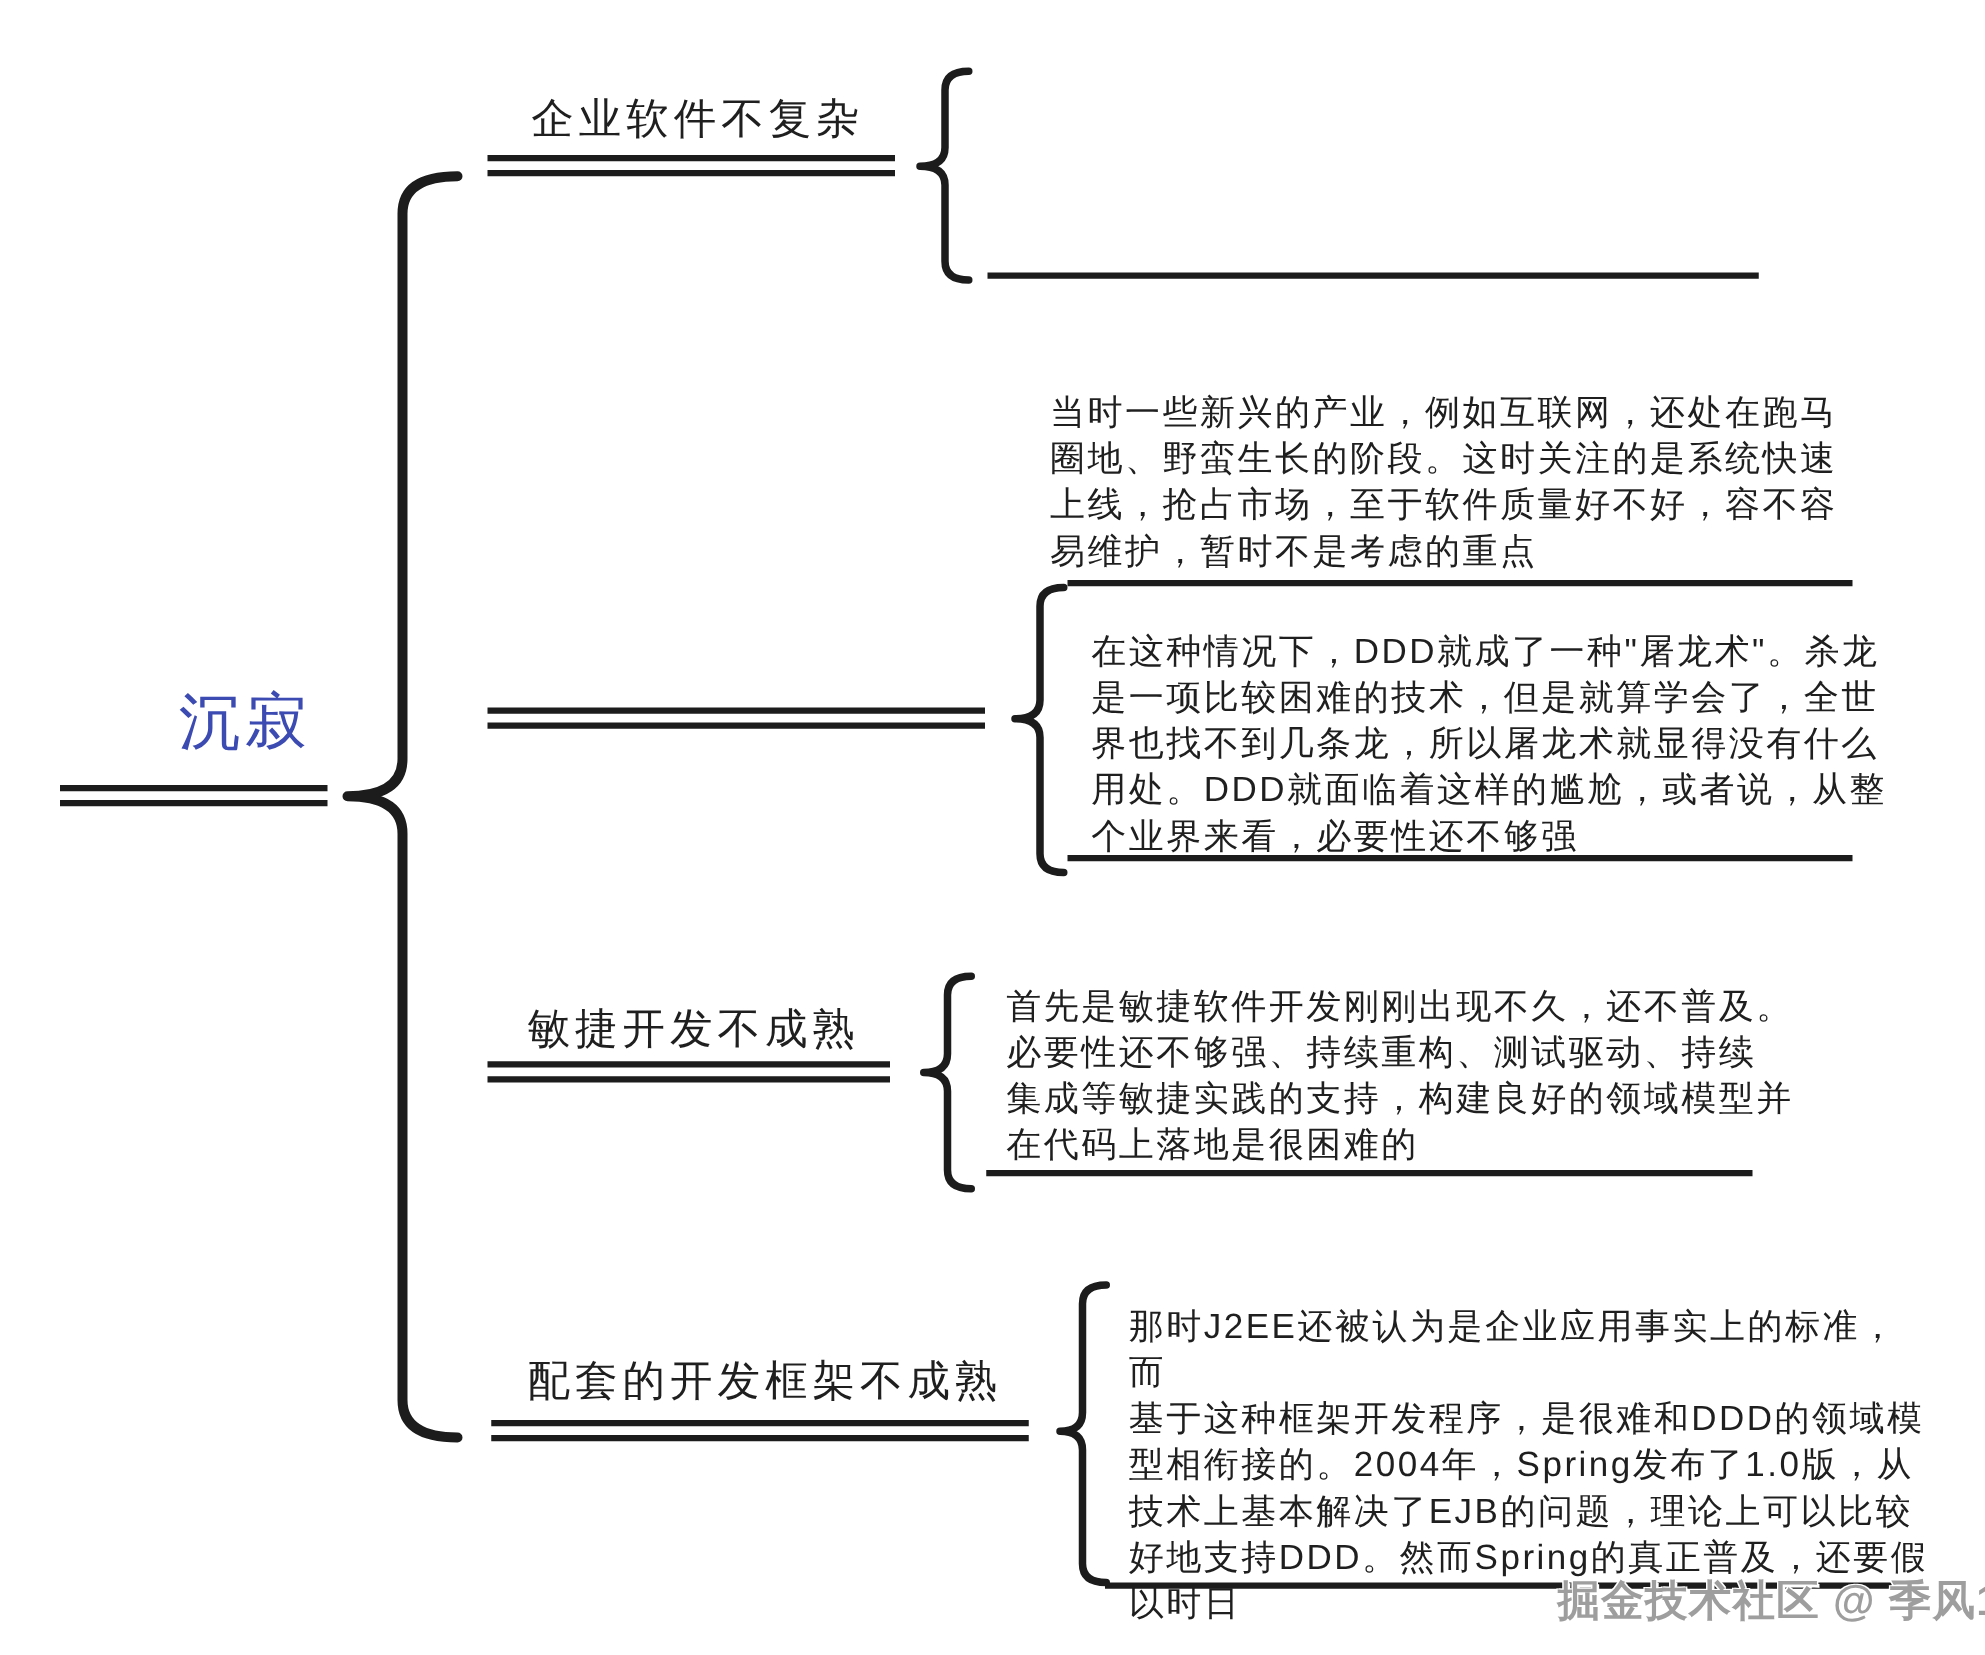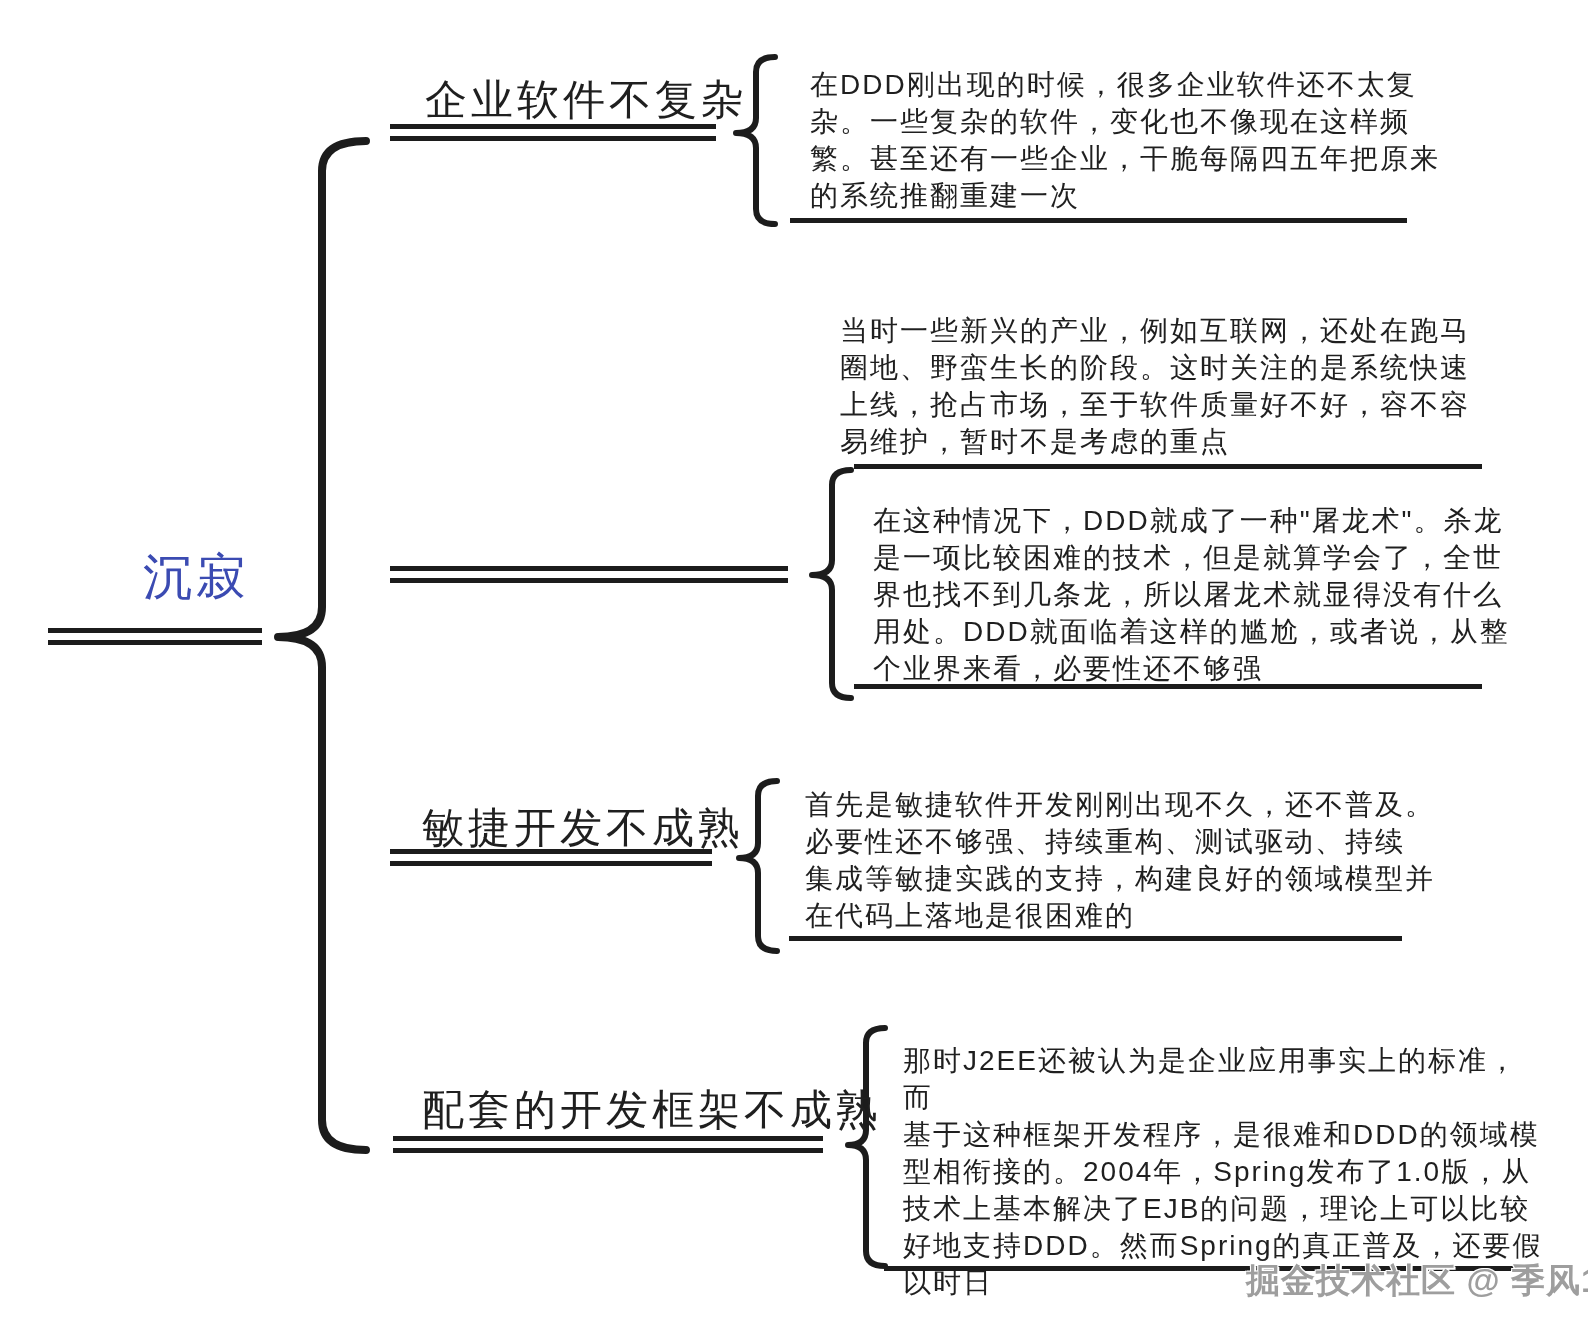--- a/index.html
+++ b/index.html
@@ -13,21 +13,21 @@
   }
   
   .root-label{
     position:absolute;left:98px;top:544px;
     font-size:50px;letter-spacing:3px;color:#3b4bb2;
     white-space:nowrap;
     margin-left:45px;
   }
   .branch-label{
     position:absolute;
-    font-size:42px;letter-spacing:4px;color:#1f1f1f;
+    font-size:34px;letter-spacing:4px;color:#1f1f1f;
     white-space:nowrap;
   }
   
   .rule{position:absolute;height:5px;background:#1c1c1c;}
   .drule{
     position:absolute;height:7px;
     border-top:5px solid #1c1c1c;border-bottom:5px solid #1c1c1c;
   }
   
   .para{
@@ -57,24 +57,20 @@
     <path stroke-width="6" d="M851 470 Q832 470 832 485 L832 560 Q832 575 812 575 Q832 575 832 590 L832 683 Q832 698 851 698"></path>
     <path stroke-width="6" d="M777 781 Q758 781 758 796 L758 843 Q758 858 739 858 Q758 858 758 873 L758 936 Q758 951 777 951"></path>
     <path stroke-width="6" d="M885 1028 Q866 1028 866 1043 L866 1130 Q866 1145 848 1145 Q866 1145 866 1160 L866 1251 Q866 1266 885 1266"></path>
   </svg>
 
   <div class="root-label">沉寂</div>
   <div class="drule" style="left:48px;top:628px;width:214px;"></div>
 
   <div class="branch-label" style="left:425px;top:72px;">企业软件不复杂</div>
   <div class="drule" style="left:390px;top:124px;width:326px;"></div>
-  <div class="para" style="left:810px;top:66px;width:640px;">在DDD刚出现的时候，很多企业软件还不太复
-杂。一些复杂的软件，变化也不像现在这样频
-繁。甚至还有一些企业，干脆每隔四五年把原来
-的系统推翻重建一次</div>
   <div class="rule" style="left:790px;top:218px;width:617px;"></div>
 
   <div class="drule" style="left:390px;top:566px;width:398px;"></div>
   <div class="para" style="left:840px;top:312px;width:640px;font-family:Liberation Serif, serif;">当时一些新兴的产业，例如互联网，还处在跑马
 圈地、野蛮生长的阶段。这时关注的是系统快速
 上线，抢占市场，至于软件质量好不好，容不容
 易维护，暂时不是考虑的重点</div>
   <div class="rule" style="left:854px;top:464px;width:628px;"></div>
   <div class="para" style="left:873px;top:502px;width:640px;">在这种情况下，DDD就成了一种"屠龙术"。杀龙
 是一项比较困难的技术，但是就算学会了，全世

